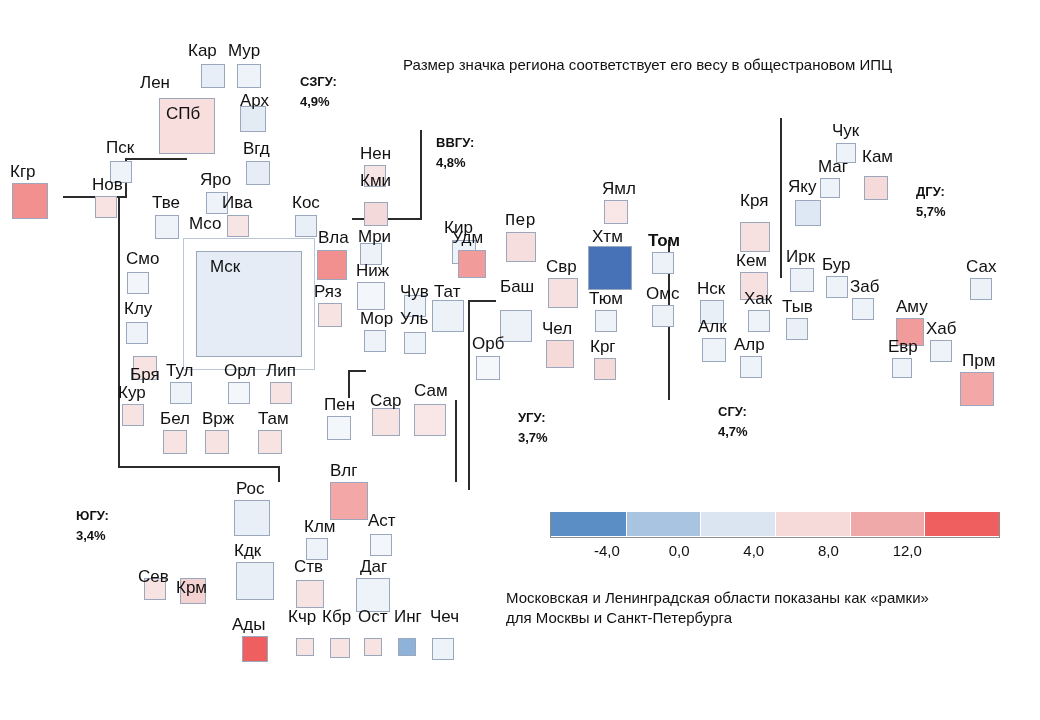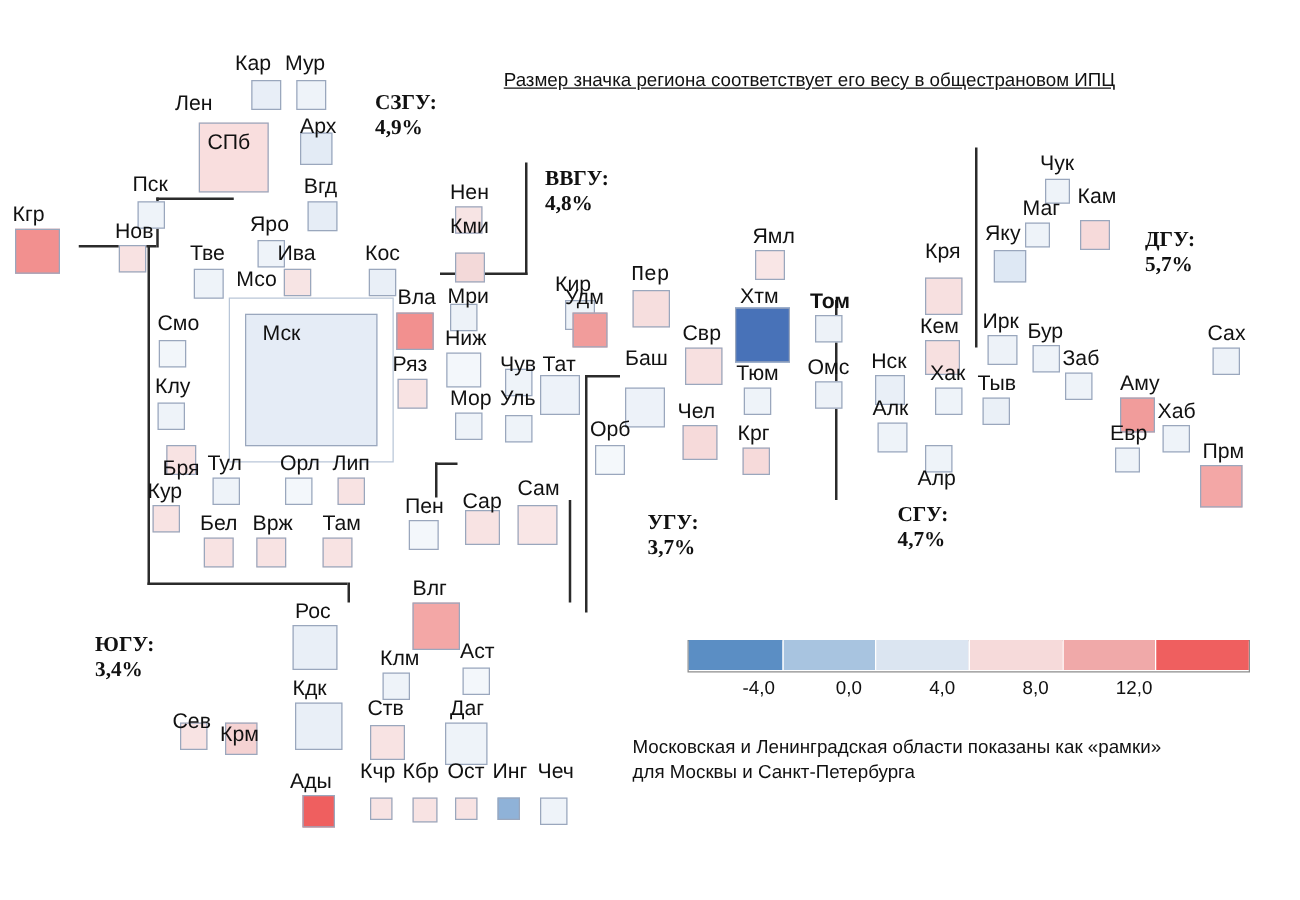--- a/index.html
+++ b/index.html
@@ -7,35 +7,35 @@
     width:1040px;height:720px;
     background:#ffffff;
     font-family:"Liberation Sans", sans-serif;
     color:#111;
     position:relative;
     overflow:hidden;
   }
   #stage{position:absolute;left:0;top:0;width:1040px;height:720px;}
   .tile{position:absolute;box-sizing:border-box;border:1px solid #9aa7bd;}
   .lbl{position:absolute;font-size:17px;line-height:18px;color:#111;white-space:nowrap;}
-  .grp{position:absolute;font-size:17px;font-weight:bold;line-height:20px;white-space:nowrap;font-family:Liberation Serif, serif;}
+  .grp{position:absolute;font-size:13px;font-weight:bold;line-height:20px;white-space:nowrap;}
   .note{position:absolute;font-size:15px;line-height:20px;color:#111;}
   .lw{position:absolute;background:#2b2b2b;}
   #legend{position:absolute;}
   .legtick{position:absolute;font-size:15px;color:#111;}
   .legbox{position:absolute;height:26px;border:1px solid #8c8c8c;box-sizing:border-box;}
   .legseg{position:absolute;top:0;height:24px;}
   .legsep{position:absolute;top:0;width:1px;height:24px;background:#ffffff;}
 </style>
 </head>
 <body>
 
 <div id="stage">
 
-  <div class="note" style="left:403px;top:55px;width:630px;text-decoration:underline;">Размер значка региона соответствует его весу в общестрановом ИПЦ</div>
+  <div class="note" style="left:403px;top:55px;width:630px;">Размер значка региона соответствует его весу в общестрановом ИПЦ</div>
 
   <div class="lw" style="left:63px;top:196px;width:62px;height:2px;"></div>
   <div class="lw" style="left:125px;top:158px;width:2px;height:40px;"></div>
   <div class="lw" style="left:125px;top:158px;width:62px;height:2px;"></div>
   <div class="lw" style="left:118px;top:196px;width:2px;height:272px;"></div>
   <div class="lw" style="left:118px;top:466px;width:160px;height:2px;"></div>
   <div class="lw" style="left:348px;top:370px;width:2px;height:28px;"></div>
   <div class="lw" style="left:348px;top:370px;width:18px;height:2px;"></div>
   <div class="lw" style="left:420px;top:130px;width:2px;height:90px;"></div>
   <div class="lw" style="left:352px;top:218px;width:70px;height:2px;"></div>
@@ -239,21 +239,21 @@
       <div class="lbl" style="left: 542px; top: 320px;">Чел</div>
       <div class="lbl" style="left: 360px; top: 310px;">Мор</div>
       <div class="lbl" style="left: 400px; top: 310px;">Уль</div>
       <div class="lbl" style="left: 130px; top: 334px; margin-top: 32px;">Бря</div>
       <div class="lbl" style="left: 166px; top: 362px;">Тул</div>
       <div class="lbl" style="left: 224px; top: 362px;">Орл</div>
       <div class="lbl" style="left: 266px; top: 362px;">Лип</div>
       <div class="lbl" style="left: 472px; top: 335px;">Орб</div>
       <div class="lbl" style="left: 590px; top: 338px;">Крг</div>
       <div class="lbl" style="left: 698px; top: 318px;">Алк</div>
-      <div class="lbl" style="left: 734px; top: 336px; margin-top: 38px;">Алр</div>
+      <div class="lbl" style="left: 734px; top: 336px;">Алр</div>
       <div class="lbl" style="left: 888px; top: 338px;">Евр</div>
       <div class="lbl" style="left: 926px; top: 320px;">Хаб</div>
       <div class="lbl" style="left: 962px; top: 352px;">Прм</div>
       <div class="lbl" style="left: 118px; top: 384px;">Кур</div>
       <div class="lbl" style="left: 160px; top: 410px;">Бел</div>
       <div class="lbl" style="left: 202px; top: 410px;">Врж</div>
       <div class="lbl" style="left: 258px; top: 410px;">Там</div>
       <div class="lbl" style="left: 324px; top: 396px;">Пен</div>
       <div class="lbl" style="left: 370px; top: 392px;">Сар</div>
       <div class="lbl" style="left: 414px; top: 382px;">Сам</div>

